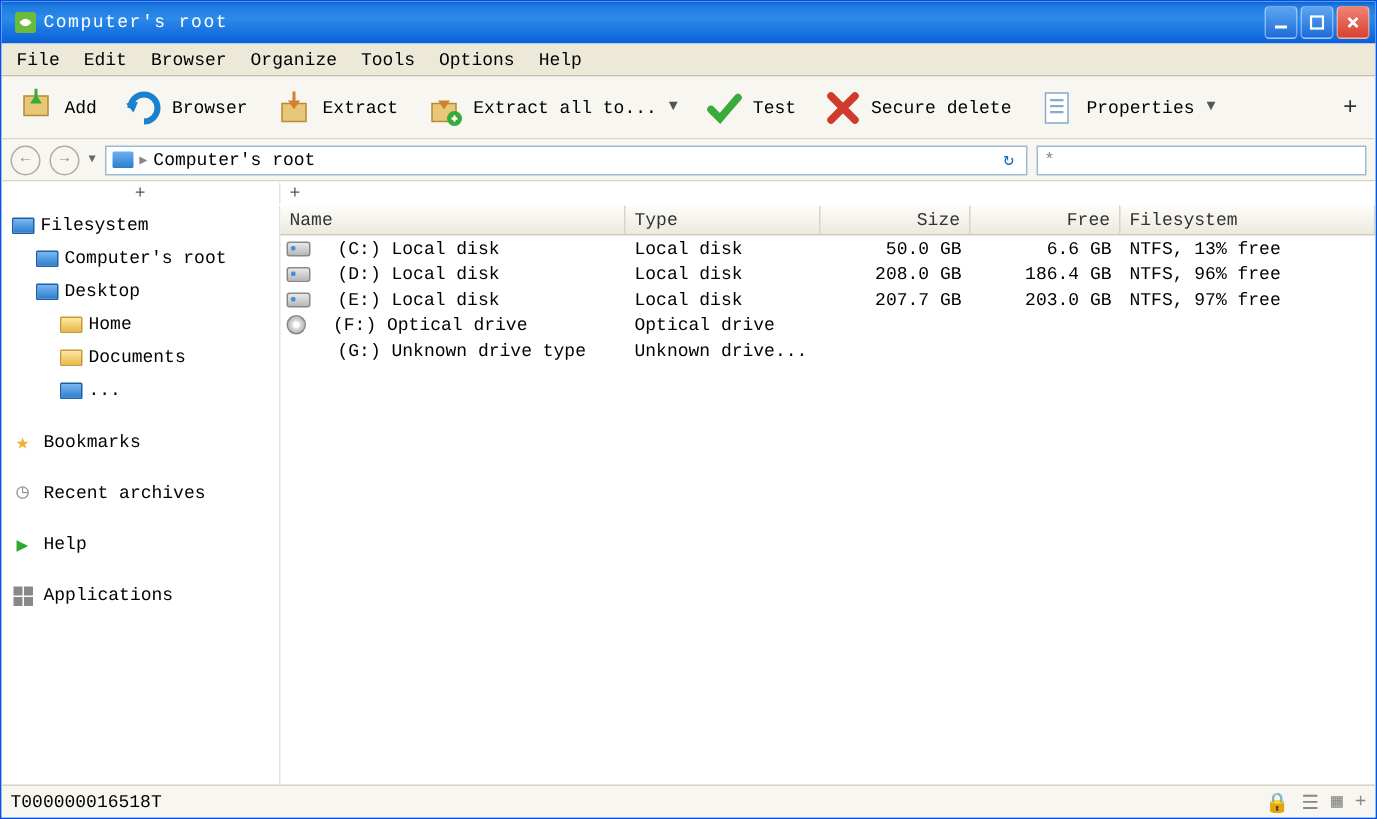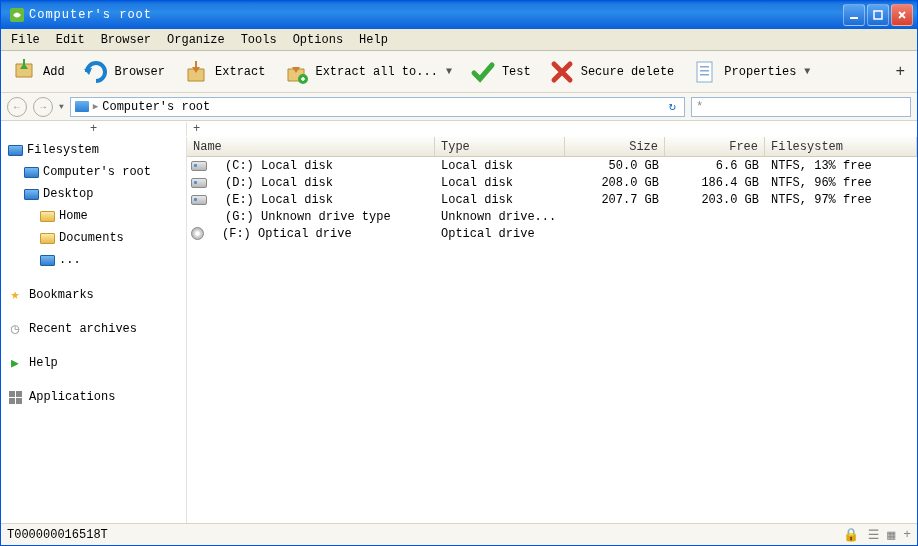--- a/index.html
+++ b/index.html
@@ -50,21 +50,21 @@
 .cd-ico { width:13px; height:13px; border-radius:50%; background:radial-gradient(circle,#fff 20%,#d8d8d8 40%,#bbb 70%); border:1px solid #888; }
 .star-ico { color:#f0b030; font-size:15px; line-height:1; }
 .clock-ico { color:#999; font-size:14px; line-height:1; }
 .play-ico { color:#2ea82e; font-size:13px; line-height:1; }
 .grid-ico { width:13px; height:13px; display:grid; grid-template-columns:1fr 1fr; grid-template-rows:1fr 1fr; gap:1px; }
 .grid-ico div { background:#888; }
 
 .content { flex:1; display:flex; flex-direction:column; }
 .colhdr { height:20px; background:linear-gradient(to bottom,#fdfdfb,#ece9dc); border-bottom:1px solid #d0ccbe; display:flex; }
 .colhdr > div { border-right:1px solid #d8d4c6; padding:3px 6px; color:#333; }
-.col-name { width:248px; }
+.col-name { width:230px; }
 .col-type { width:130px; }
 .col-size { width:100px; text-align:right; }
 .col-free { width:100px; text-align:right; }
 .col-fs { flex:1; }
 .rows { flex:1; overflow:auto; }
 .row { display:flex; align-items:center; height:17px; padding:0; }
 .row > div { padding:1px 6px; white-space:nowrap; overflow:hidden; }
 .row .col-name { display:flex; align-items:center; gap:18px; padding-left:4px; }
 
 .statusbar { height:22px; background:#f7f6f0; border-top:1px solid #d8d4c8; display:flex; align-items:center; padding:0 6px; }
@@ -306,34 +306,34 @@
             <span class="disk-ico"></span>
             <span>(E:) Local disk</span>
           </div>
           <div class="col-type">Local disk</div>
           <div class="col-size">207.7 GB</div>
           <div class="col-free">203.0 GB</div>
           <div class="col-fs">NTFS, 97% free</div>
         </div>
         <div class="row">
           <div class="col-name">
-            <span style="width:16px;display:inline-block"></span>
-            <span>(G:) Unknown drive type</span>
-          </div>
-          <div class="col-type">Unknown drive...</div>
+            <span class="cd-ico"></span>
+            <span>(F:) Optical drive</span>
+          </div>
+          <div class="col-type">Optical drive</div>
           <div class="col-size"></div>
           <div class="col-free"></div>
           <div class="col-fs"></div>
         </div>
         <div class="row">
           <div class="col-name">
-            <span class="cd-ico"></span>
-            <span>(F:) Optical drive</span>
-          </div>
-          <div class="col-type">Optical drive</div>
+            <span style="width:16px;display:inline-block"></span>
+            <span>(G:) Unknown drive type</span>
+          </div>
+          <div class="col-type">Unknown drive...</div>
           <div class="col-size"></div>
           <div class="col-free"></div>
           <div class="col-fs"></div>
         </div>
       </div>
   </div>
 </div>
 
 <div class="statusbar">
   <span class="st-left">T000000016518T</span>

